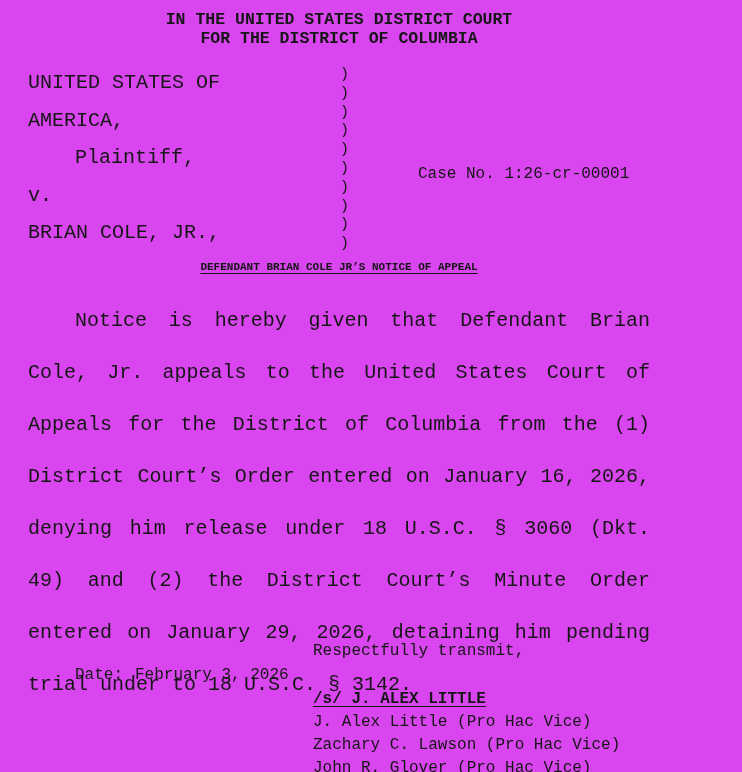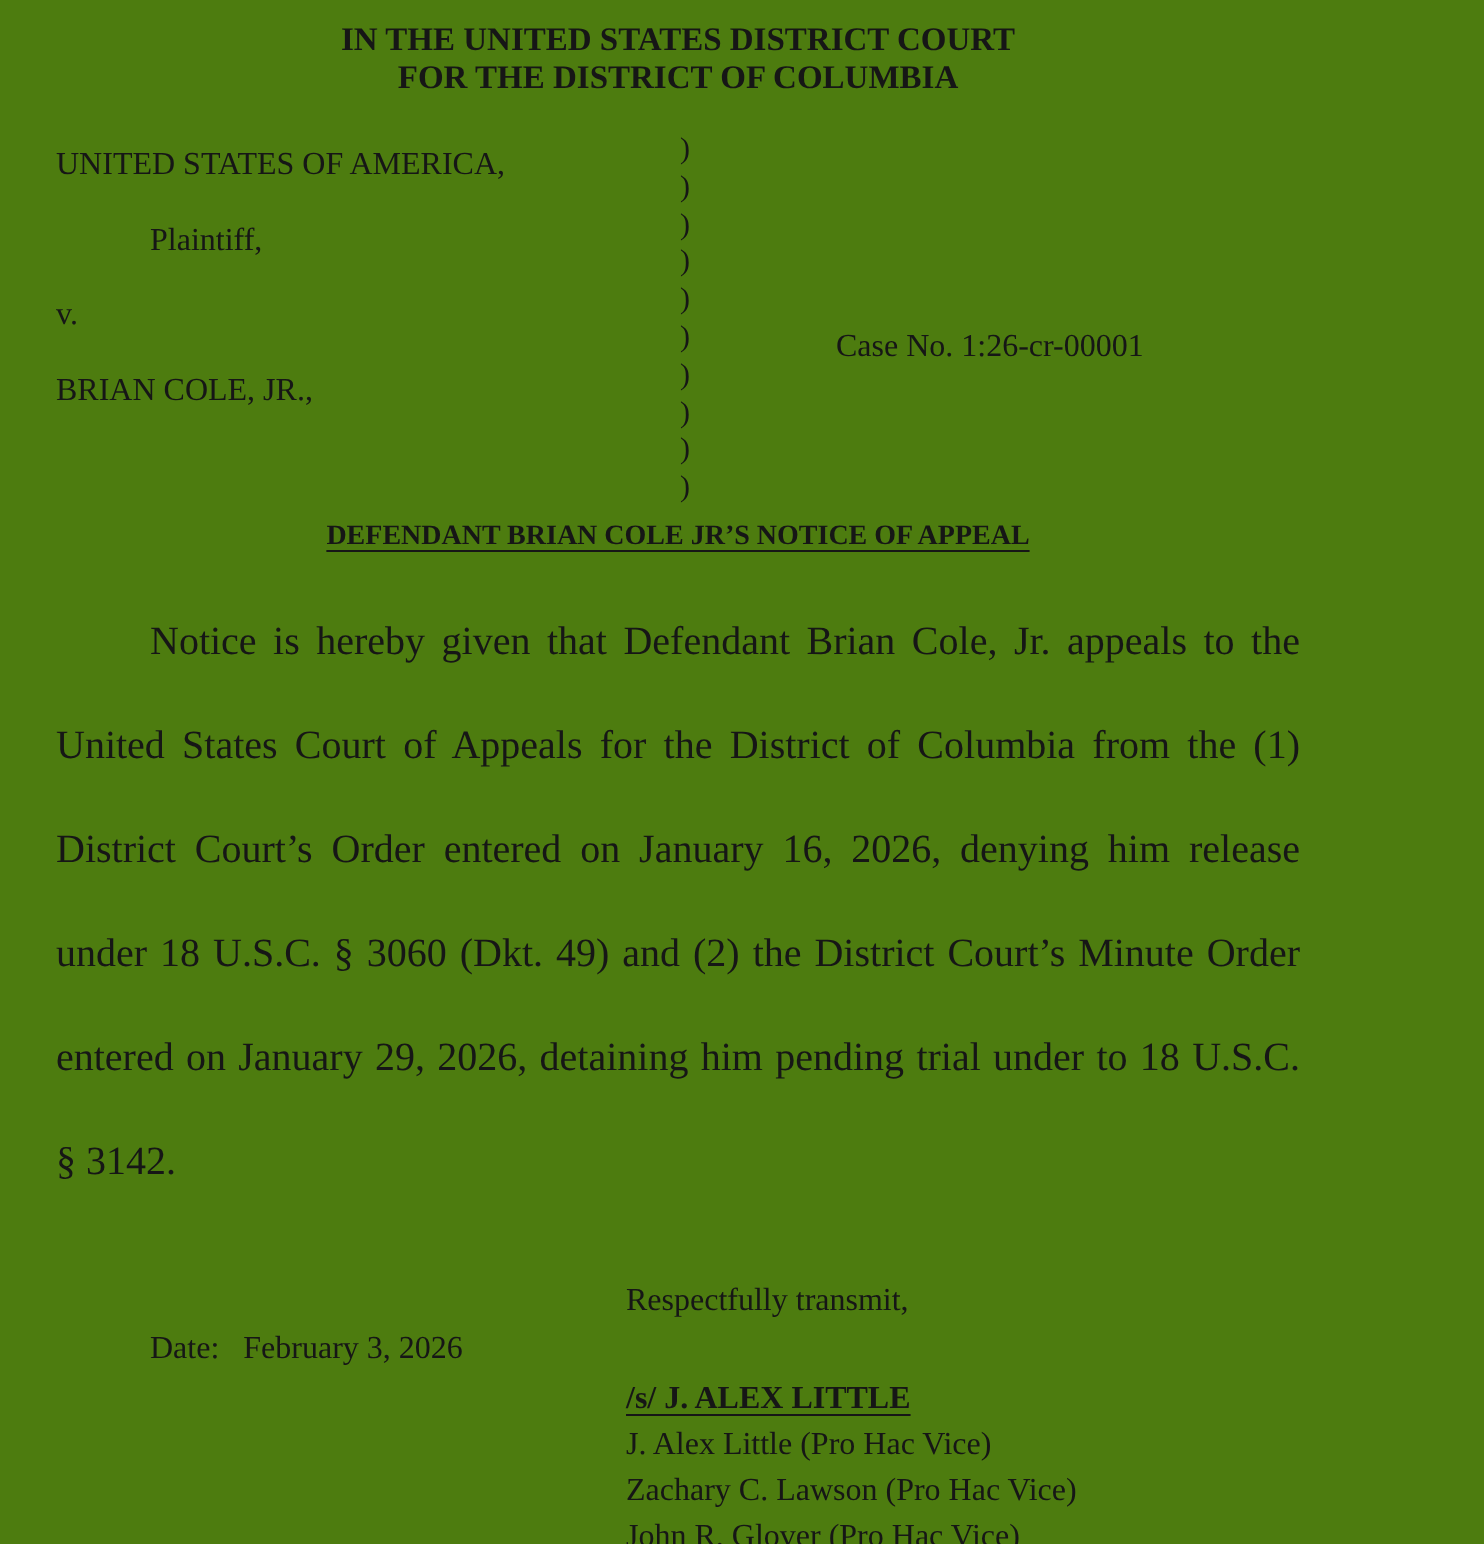--- a/index.html
+++ b/index.html
@@ -1,45 +1,45 @@
 <!DOCTYPE html>
 <html><head>
 <meta charset="utf-8">
 <style>
   html,body{margin:0;padding:0;background:#fff;}
   .page{
     position:relative;
     width:742px;height:772px;
-    background:#4d7c0f;
+    background:#d946ef;
     color:#161616;
-    font-family:Liberation Serif, serif;
+    font-family:Liberation Mono, monospace;
     overflow:hidden;
   }
   
   .court-header{
     position:absolute;left:28px;top:10px;width:622px;
     text-align:center;font-weight:bold;font-size:16.5px;line-height:19px;
   }
   
   .caption-parties{
     position:absolute;left:28px;top:64px;width:300px;
-    font-size:16px;line-height:37.5px;
+    font-size:20px;line-height:37.5px;
   }
   .caption-parties .role{padding-left:47px;}
   .paren-column{
     position:absolute;left:340px;top:66px;
     font-size:15px;line-height:18.8px;
   }
   .case-number{
     position:absolute;left:418px;top:147px;font-size:16px;margin-top:18px;
   }
   
   .doc-title{
     position:absolute;left:28px;top:261px;width:622px;
-    text-align:center;font-weight:bold;font-size:14px;
+    text-align:center;font-weight:bold;font-size:11px;
     text-decoration:underline;text-underline-offset:3px;
   }
   
   .body-text{
     position:absolute;left:28px;top:295px;width:622px;
     font-size:20px;line-height:52px;text-align:justify;
   }
   .body-text p{margin:0;text-indent:47px;}
   
   .date-line{

